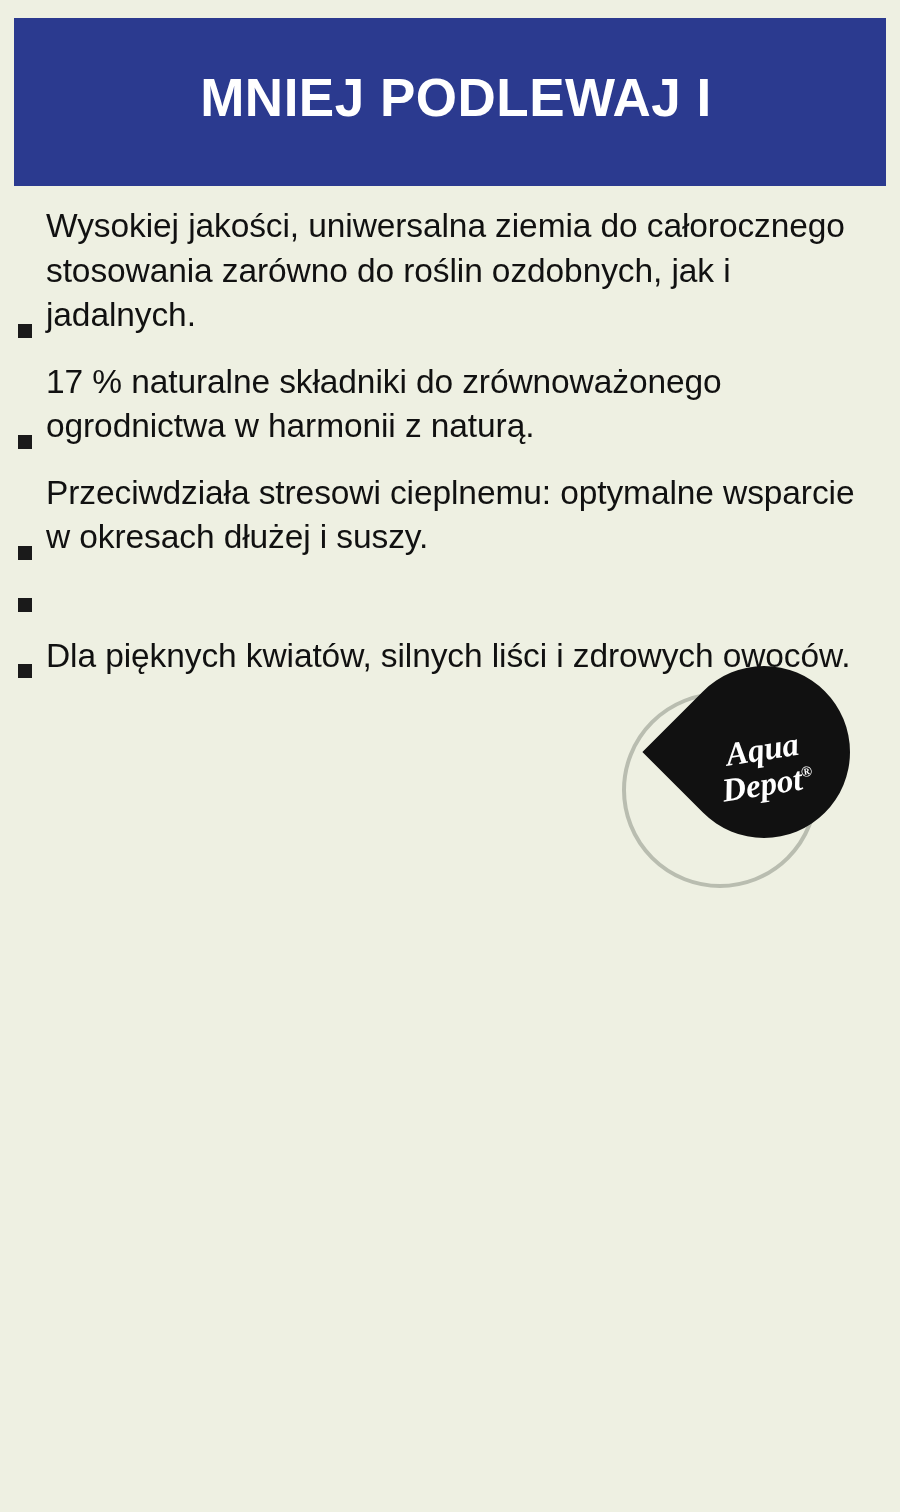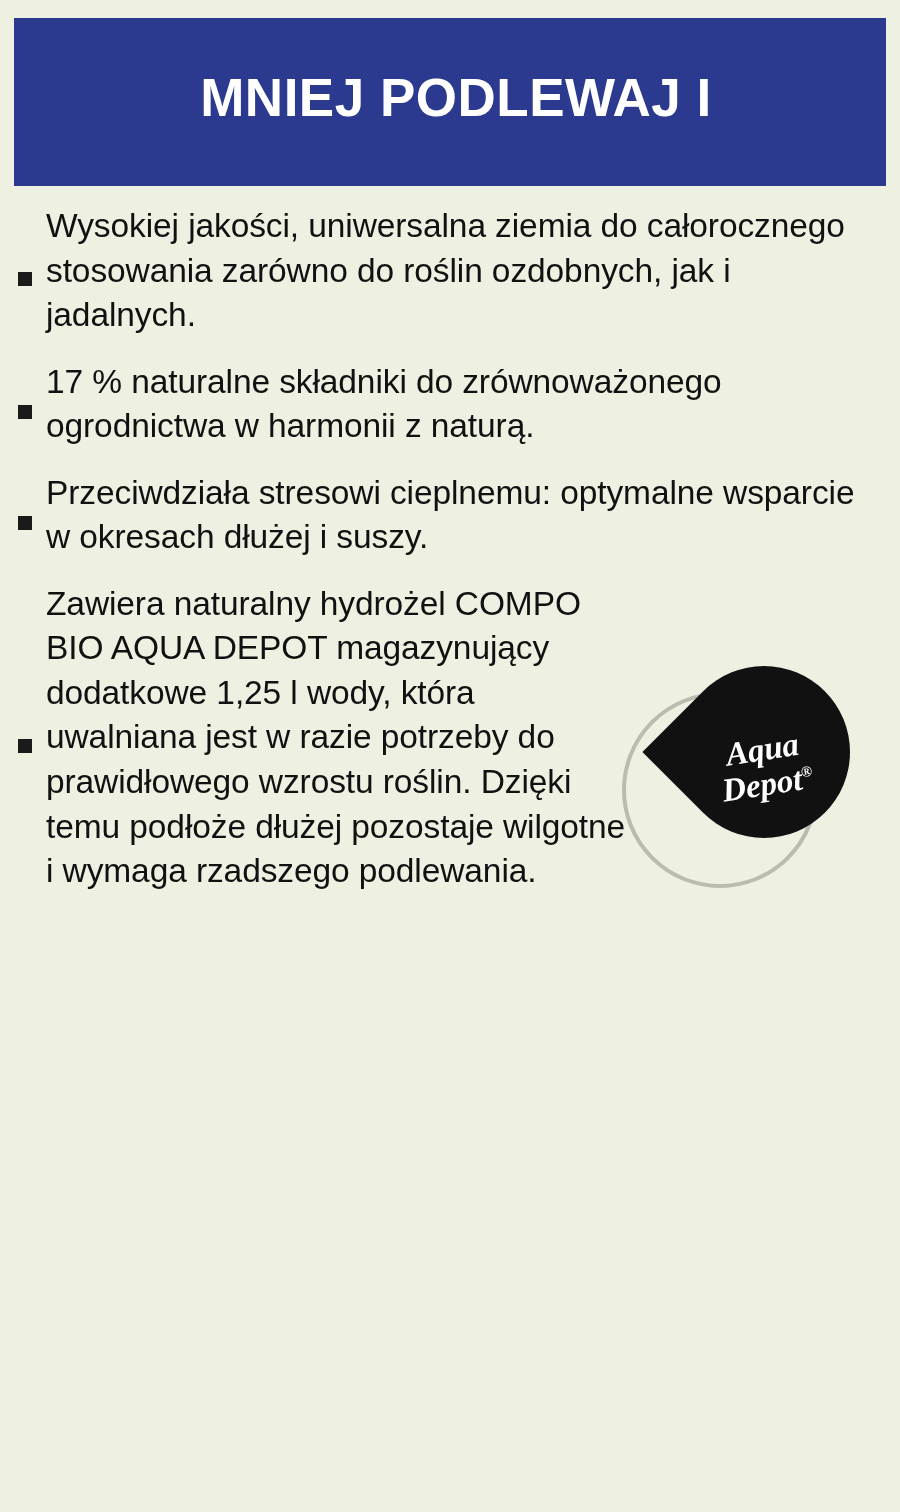--- a/index.html
+++ b/index.html
@@ -48,21 +48,21 @@
 
   
   .content {
     position: absolute;
     left: 14px;
     top: 204px;
     width: 872px;
   }
   .bullet-row {
     display: flex;
-    align-items: center;
+    align-items: flex-end;
     margin-bottom: 22px;
   }
   .bullet-marker {
     flex: 0 0 auto;
     width: 14px;
     height: 14px;
     background: #1a1a1a;
     margin: 16px 14px 0 4px;
   }
   .bullet-text {
@@ -148,25 +148,28 @@
       <span class="bullet-text">17 % naturalne składniki do zrównoważonego ogrodnictwa w harmonii z naturą.</span>
     </div>
 
     <div class="bullet-row">
       <span class="bullet-marker"></span>
       <span class="bullet-text">Przeciwdziała stresowi cieplnemu: optymalne wsparcie w okresach dłużej i suszy.</span>
     </div>
 
     <div class="bullet-row narrow">
       <span class="bullet-marker"></span>
-      <span class="bullet-text">Zawiera naturalny hydrożel COMPO BIO AQUA DEPOT magazynujący dodatkowe 1,25 l wody, która uwalniana jest w razie potrzeby do prawidłowego wzrostu roślin. Dzięki temu podłoże dłużej pozostaje wilgotne i wymaga rzadszego podlewania.</span>
     </div>
 
 
 
+    <div class="bullet-row">
+      <span class="bullet-marker"></span>
+      <span class="bullet-text">Dla pięknych kwiatów, silnych liści i zdrowych owoców.</span>
+    </div>
 
   </div>
 
   <div class="aqua-badge">
     <div class="aqua-ring"></div>
     <div class="aqua-drop"></div>
     <div class="aqua-drop-label">
       <span>Aqua</span>
       <span><span>Depot</span><span class="reg">®</span></span>
     </div>

